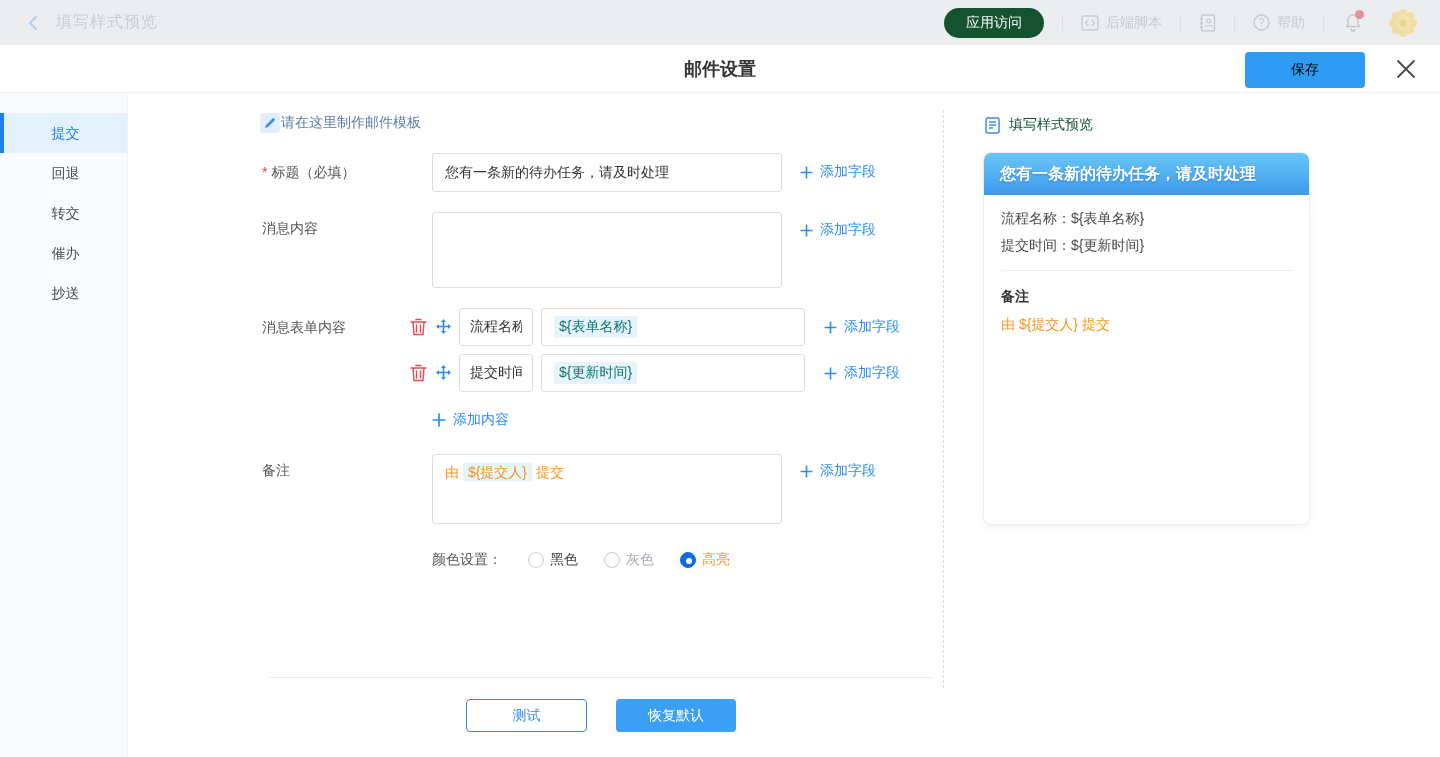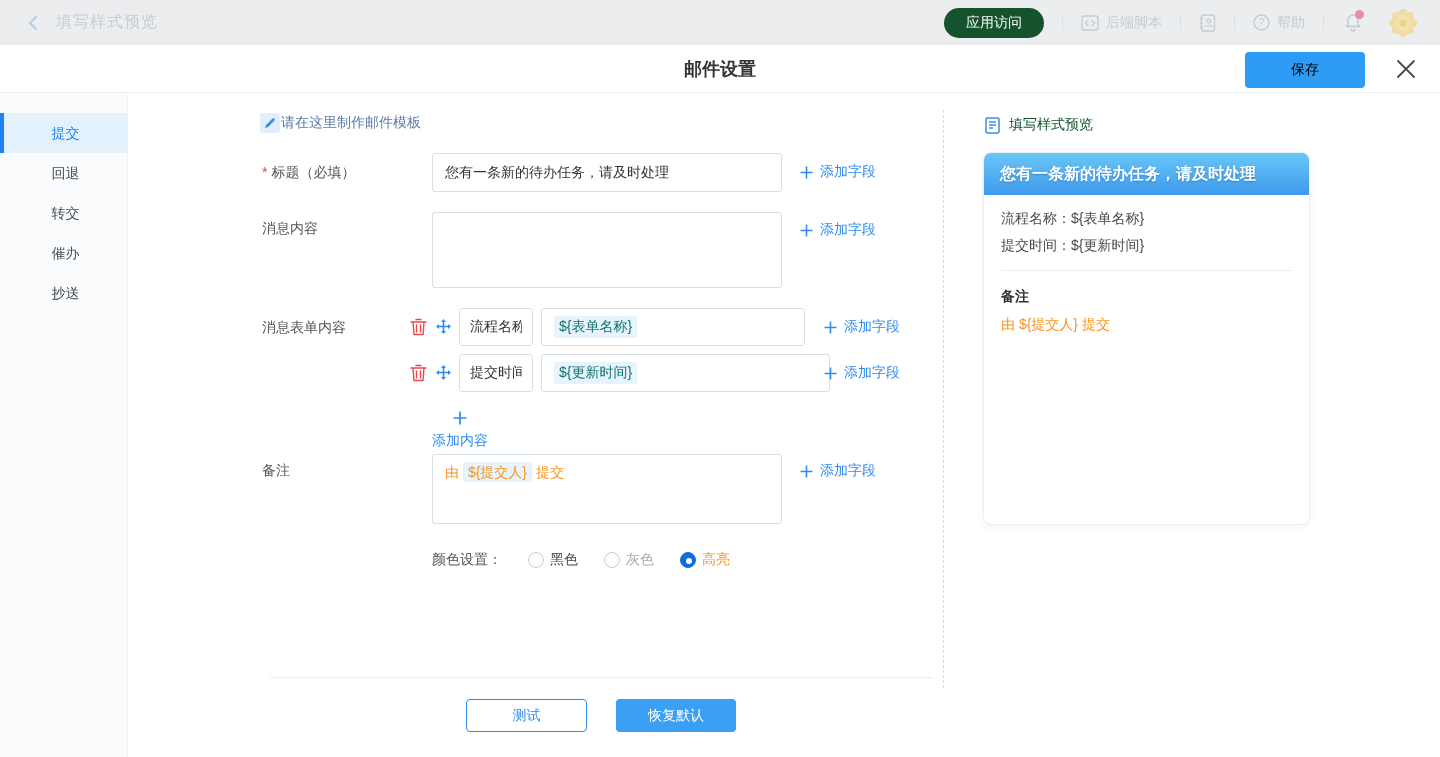--- a/index.html
+++ b/index.html
@@ -247,31 +247,31 @@
           <path d="M1 4 h15 M6 1.5 h5 M3 4 l1 12.5 h9 L14 4 M6.5 7 v7 M10.5 7 v7" fill="none" stroke="#e8494f" stroke-width="1.4" stroke-linecap="round"></path>
         </svg>
     </span>
     <span class="icon-btn" style="left:434px; top:270px;">
       <svg width="19" height="19" viewBox="0 0 19 19">
           <path d="M9.5 2 L7 5 h5 Z M9.5 17 L7 14 h5 Z M2 9.5 L5 7 v5 Z M17 9.5 L14 7 v5 Z" fill="#2d8cf0"></path>
           <path d="M9.5 4 V15 M4 9.5 H15" stroke="#2d8cf0" stroke-width="1.6"></path>
         </svg>
     </span>
     <input class="inp" style="left: 459px; top: 261px; width: 74px; height: 38px; padding: 0px 10px;" value="提交时间">
-    <div class="token-box" style="left:541px; top:261px; width:289px; height:38px;">
+    <div class="token-box" style="left:541px; top:261px; width:264px; height:38px;">
       <span class="chip">${更新时间}</span>
     </div>
     <div class="add-link" style="left:824px; top:271px;">
       <svg width="13" height="13" viewBox="0 0 13 13">
           <path d="M6.5 0.5 V12.5 M0.5 6.5 H12.5" stroke="#2d8cf0" stroke-width="1.6"></path>
         </svg>
       <span>添加字段</span>
     </div>
 
-    <div class="add-link" style="left:432px; top:318px;flex-direction:column;">
+    <div class="add-link" style="left:432px; top:318px;">
       <svg width="14" height="14" viewBox="0 0 13 13">
           <path d="M6.5 0.5 V12.5 M0.5 6.5 H12.5" stroke="#2d8cf0" stroke-width="1.6"></path>
         </svg>
       <span>添加内容</span>
     </div>
 
     <div class="lbl" style="left:262px; top:369px;">备注</div>
     <div class="ta remark-ta" style="left:432px; top:361px; width:350px; height:70px;">
       <span>由</span>
       <span class="chip">${提交人}</span>

